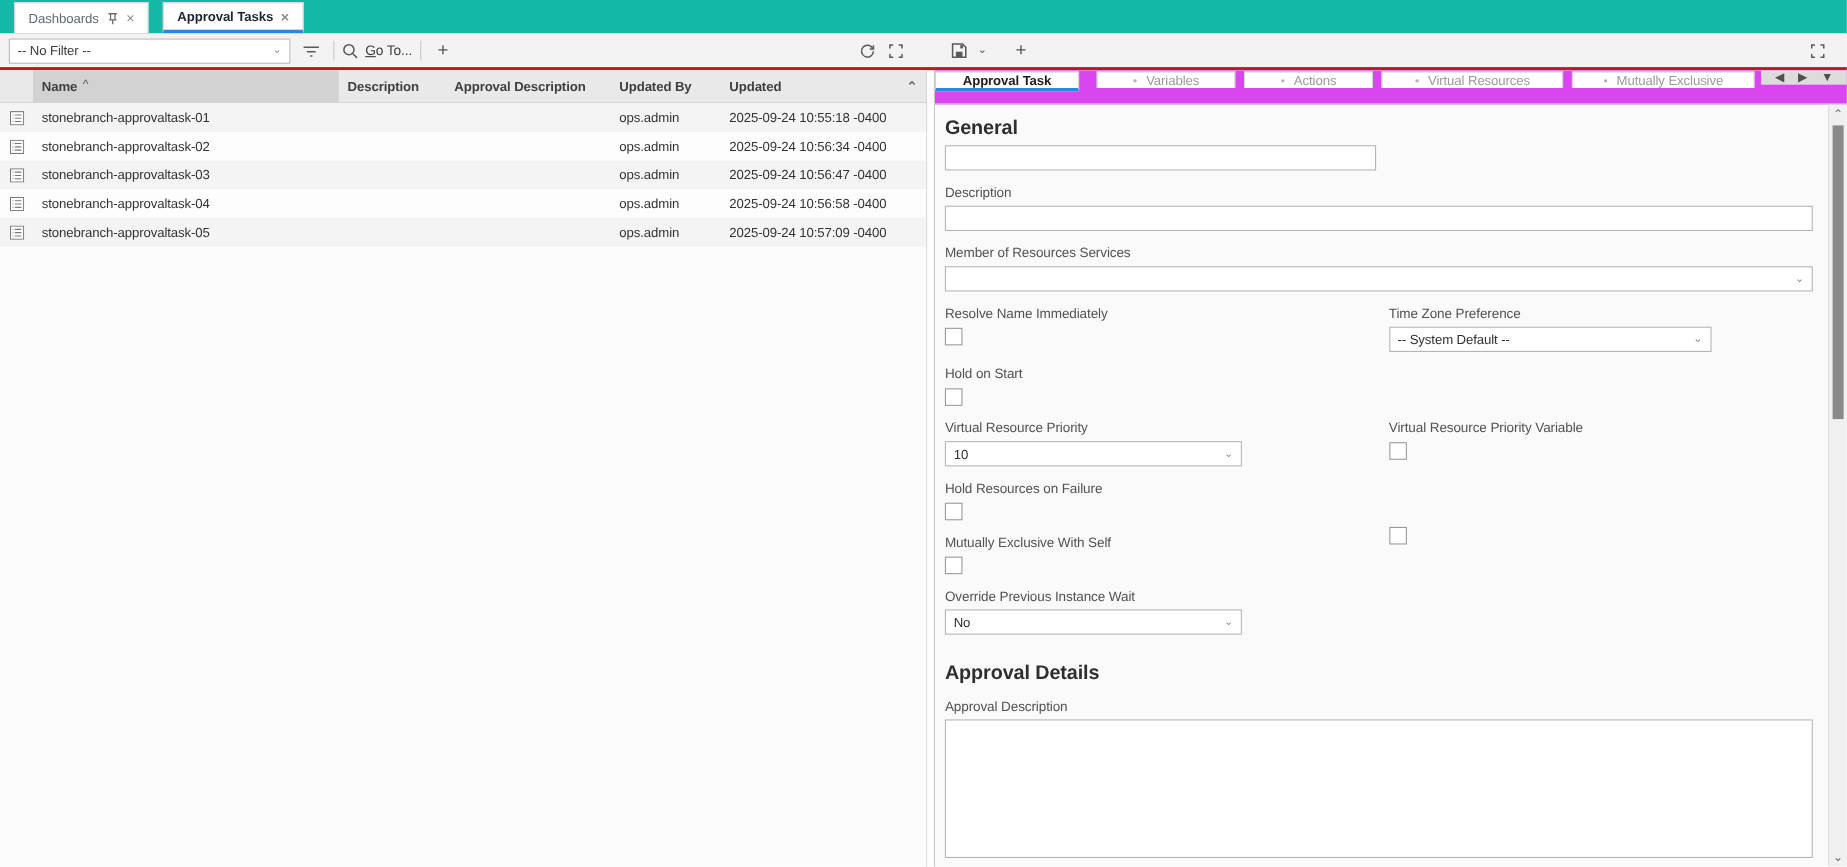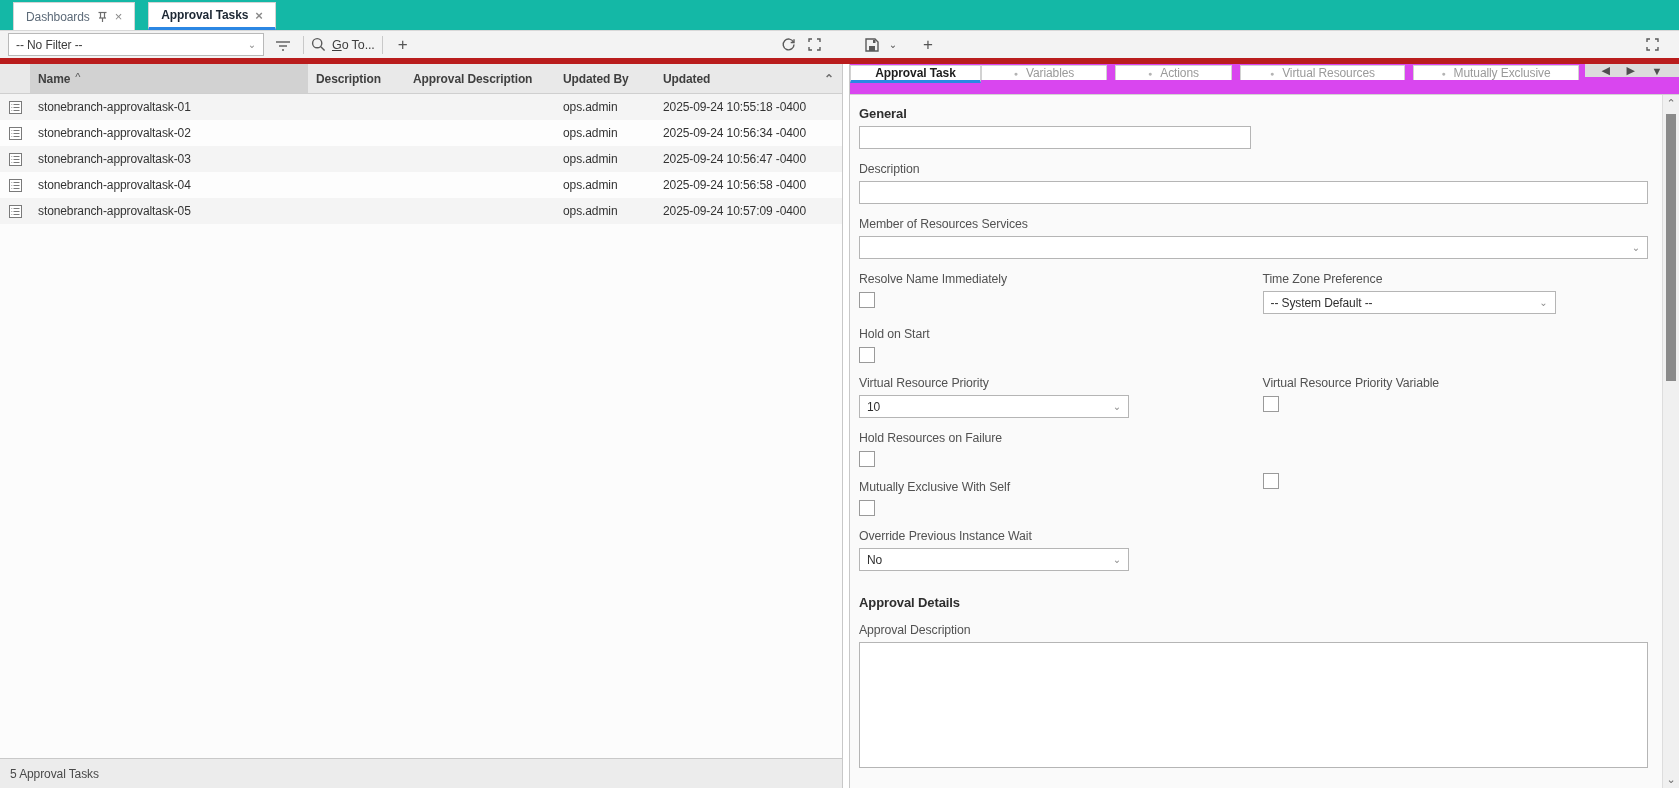--- a/index.html
+++ b/index.html
@@ -8,21 +8,21 @@
 
   
   .win-tabbar { height:31px; background:#14b8a6; border-bottom:1px solid #d8d8d8; display:flex; align-items:flex-end; }
   .win-tab { height:28px; margin-left:13px; padding:0 12px; display:flex; align-items:center; gap:7px;
     background:#fff; border:1px solid #d4d4d4; border-bottom:none; color:#5c6a78; cursor:default; }
   .win-tab.active { border-bottom:3px solid #2b87e3; color:#1c2733; font-weight:bold; padding-bottom:0; }
   .win-tab .x { color:#8a8a8a; font-size:13px; line-height:1; }
   .pin-svg { width:11px; height:12px; }
 
   
-  .toolbar { height:33px; background:#f3f3f3; border-bottom:6px solid #b91c1c; display:flex; align-items:center; }
+  .toolbar { height:33px; background:#f3f3f3; border-bottom:3px solid #b91c1c; display:flex; align-items:center; }
   .tb-left { width:843px; display:flex; align-items:center; padding:0 16px 0 8px; }
   .tb-right { flex:1; display:flex; align-items:center; padding:0 14px 0 16px; }
   .filter-select { width:256px; height:23px; background:#fff; border:1px solid #b9b9b9; display:flex;
     align-items:center; justify-content:space-between; padding:0 7px; color:#3c3c3c; }
   .chev { color:#8d8d8d; font-size:10px; line-height:1; }
   .tb-icon { display:flex; align-items:center; justify-content:center; width:26px; height:24px; color:#555; }
   .tb-sep { width:1px; height:18px; background:#c9c9c9; margin:0 7px; }
   .goto { display:flex; align-items:center; gap:6px; color:#3d3d3d; font-size:12.5px; }
   .goto-label::first-letter { text-decoration:underline; }
   .plus { font-size:17px; color:#555; font-weight:400; }
@@ -50,29 +50,29 @@
   .row-ic { display:flex; align-items:center; justify-content:center; }
   .status-bar { height:30px; background:#ececec; border-top:1px solid #c9c9c9; display:flex; align-items:center;
     padding-left:10px; color:#4a4a4a; }
 
   
   .dt-strip { height:31px; background:#d946ef; border-bottom:1px solid #d2d2d2; display:flex; align-items:flex-start; }
   .dt-tab { margin-top:1px; border:1px solid #d2d2d2; border-bottom:none; background:#fff; display:flex;
     align-items:center; justify-content:center; gap:8px; color:#9a9a9a; }
   .dt-tab .dot { font-size:7px; color:#b3b3b3; line-height:1; }
   .dt-tab.active { color:#1d1d1d; font-weight:bold; border-bottom:3px solid #2b87e3; }
-  .t1{width:131px;} .t2{width:126px; margin-left:0;} .t3{width:117px; margin-left:8px;}
+  .t1{width:131px;} .t2{width:126px; margin-left:16px;} .t3{width:117px; margin-left:8px;}
   .t4{width:165px; margin-left:8px;} .t5{width:166px; margin-left:8px;}
   .dt-nav { flex:1; margin-left:6px; background:#dcdcdc; display:flex; align-items:center; justify-content:space-evenly;
     color:#4f4f4f; font-size:11px; }
 
   
   .form-wrap { flex:1; display:flex; overflow:hidden; }
   .form { flex:1; padding:0 14px 0 9px; }
-  .sec-title { margin-top:11px; font-size:13px; font-weight:bold; color:#2e2e2e; }
+  .sec-title { margin-top:11px; font-size:18px; font-weight:bold; color:#2e2e2e; }
   .f-label { margin-top:13px; color:#525252; font-size:12.3px; }
   .req { color:#e0352f; margin-left:3px; }
   .f-input { margin-top:5px; height:23px; background:#fff; border:1px solid #b5b5b5; width:100%; padding:0 6px;
     font-family:inherit; font-size:12px; color:#333; display:block; }
   .w-name { width:392px; }
   .dd { margin-top:5px; height:23px; background:#fff; border:1px solid #b5b5b5; display:flex; align-items:center;
     justify-content:space-between; padding:0 7px; color:#2f2f2f; }
   .w-narrow { width:270px; } .w-tz { width:293px; }
   .checkbox { margin-top:6px; width:16px; height:16px; background:#fff; border:1px solid #9a9a9a; }
   .two-col { display:grid; grid-template-columns:1fr 1fr; column-gap:18px; }
@@ -289,23 +289,20 @@
             </svg>
           </div>
         <div class="g-cell">stonebranch-approvaltask-05</div>
         <div class="g-cell"></div>
         <div class="g-cell"></div>
         <div class="g-cell">ops.admin</div>
         <div class="g-cell">2025-09-24 10:57:09 -0400</div>
       </div>
     </div>
 
-    <div class="status-bar">
-      <span>5 Approval Tasks</span>
-    </div>
   </div>
 
   <div class="splitter"></div>
 
   <div class="right-pane">
     <div class="dt-strip">
       <div class="dt-tab active t1">
         <span>Approval Task</span>
       </div>
       <div class="dt-tab t2">

